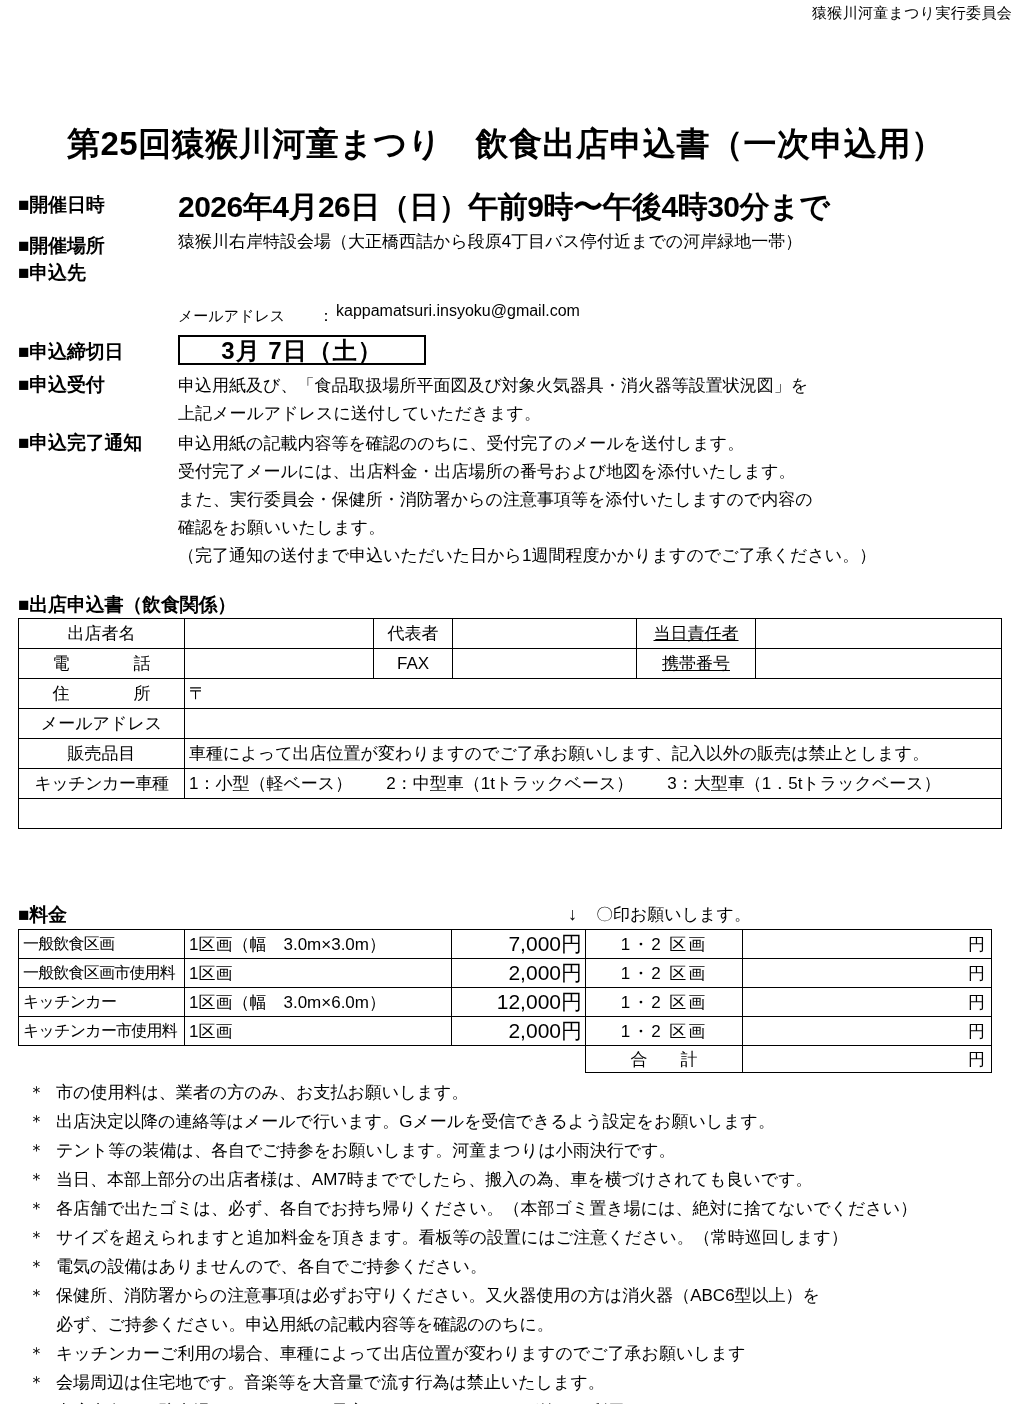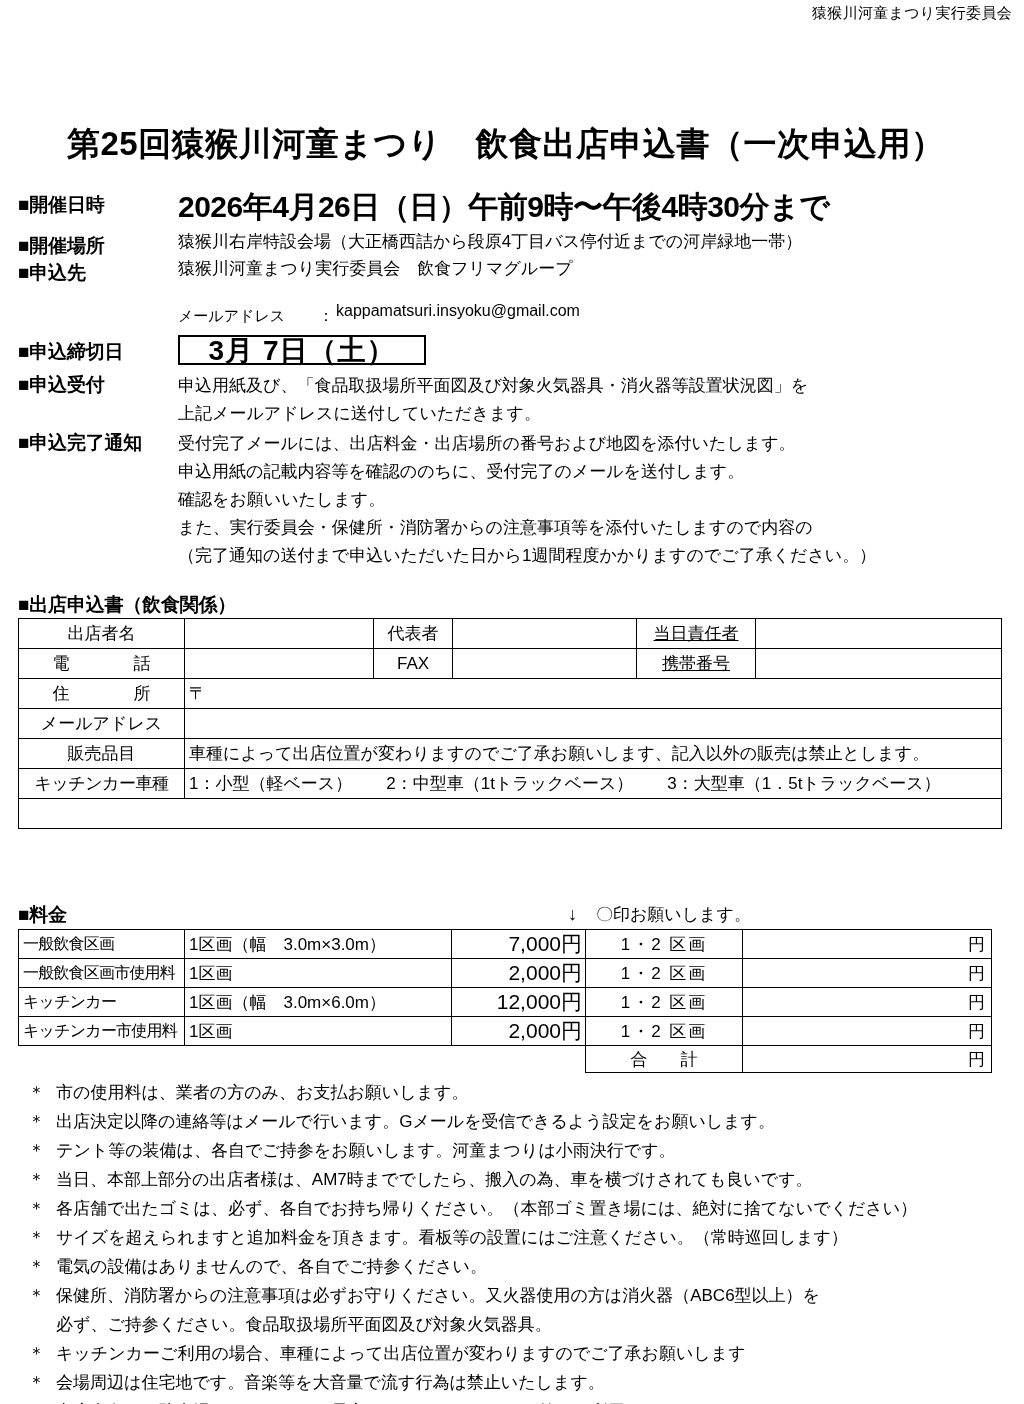--- a/index.html
+++ b/index.html
@@ -109,21 +109,21 @@
 
   .deadline-box {
     position: absolute;
     left: 160px;
     top: -4px;
     width: 248px;
     height: 30px;
     border: 2px solid #000;
     box-sizing: border-box;
     text-align: center;
-    font-size: 28px;
+    font-size: 24px;
     font-weight: bold;
     line-height: 27px;
     letter-spacing: 1px;
   }
 
   .multi {
     display: block;
     margin-left: 160px;
     font-size: 17px;
     line-height: 28px;
@@ -267,21 +267,20 @@
       <span class="info-value big">2026年4月26日（日）午前9時〜午後4時30分まで</span>
     </div>
 
     <div class="info-row row-place">
       <span class="info-label">■開催場所</span>
       <span class="info-value">猿猴川右岸特設会場（大正橋西詰から段原4丁目バス停付近までの河岸緑地一帯）</span>
     </div>
 
     <div class="info-row row-apply">
       <span class="info-label">■申込先</span>
-      <span class="info-value">猿猴川河童まつり実行委員会　飲食フリマグループ</span>
     </div>
 
     <div class="info-row row-email">
       <span class="email-label">メールアドレス</span>
       <span class="email-colon">：</span>
       <span class="email-addr">kappamatsuri.insyoku@gmail.com</span>
     </div>
 
     <div class="info-row row-deadline">
       <span class="info-label">■申込締切日</span>
@@ -289,24 +288,24 @@
     </div>
 
     <div class="info-row row-recept">
       <span class="info-label">■申込受付</span>
       <span class="multi">申込用紙及び、「食品取扱場所平面図及び対象火気器具・消火器等設置状況図」を</span>
       <span class="multi">上記メールアドレスに送付していただきます。</span>
     </div>
 
     <div class="info-row row-notice">
       <span class="info-label">■申込完了通知</span>
+      <span class="multi">申込用紙の記載内容等を確認ののちに、受付完了のメールを送付します。</span>
       <span class="multi">受付完了メールには、出店料金・出店場所の番号および地図を添付いたします。</span>
-      <span class="multi">申込用紙の記載内容等を確認ののちに、受付完了のメールを送付します。</span>
+      <span class="multi">また、実行委員会・保健所・消防署からの注意事項等を添付いたしますので内容の</span>
       <span class="multi">確認をお願いいたします。</span>
-      <span class="multi">また、実行委員会・保健所・消防署からの注意事項等を添付いたしますので内容の</span>
       <span class="multi">（完了通知の送付まで申込いただいた日から1週間程度かかりますのでご了承ください。）</span>
     </div>
 
   </div>
 
   <div class="sec-head sec-head-form">■出店申込書（飲食関係）</div>
 
   <table class="grid" id="form-table">
     <tbody>
         <tr>
@@ -421,21 +420,21 @@
     </div>
     <div class="note">
       <span class="bullet">＊</span>
       <span class="txt">電気の設備はありませんので、各自でご持参ください。</span>
     </div>
     <div class="note">
       <span class="bullet">＊</span>
       <span class="txt">保健所、消防署からの注意事項は必ずお守りください。又火器使用の方は消火器（ABC6型以上）を</span>
     </div>
     <div class="note">
-      <span class="sub">必ず、ご持参ください。食品取扱場所平面図及び対象火気器具。</span>
+      <span class="sub">必ず、ご持参ください。申込用紙の記載内容等を確認ののちに。</span>
     </div>
     <div class="note">
       <span class="bullet">＊</span>
       <span class="txt">キッチンカーご利用の場合、車種によって出店位置が変わりますのでご了承お願いします</span>
     </div>
     <div class="note">
       <span class="bullet">＊</span>
       <span class="txt">会場周辺は住宅地です。音楽等を大音量で流す行為は禁止いたします。</span>
     </div>
     <div class="note">

